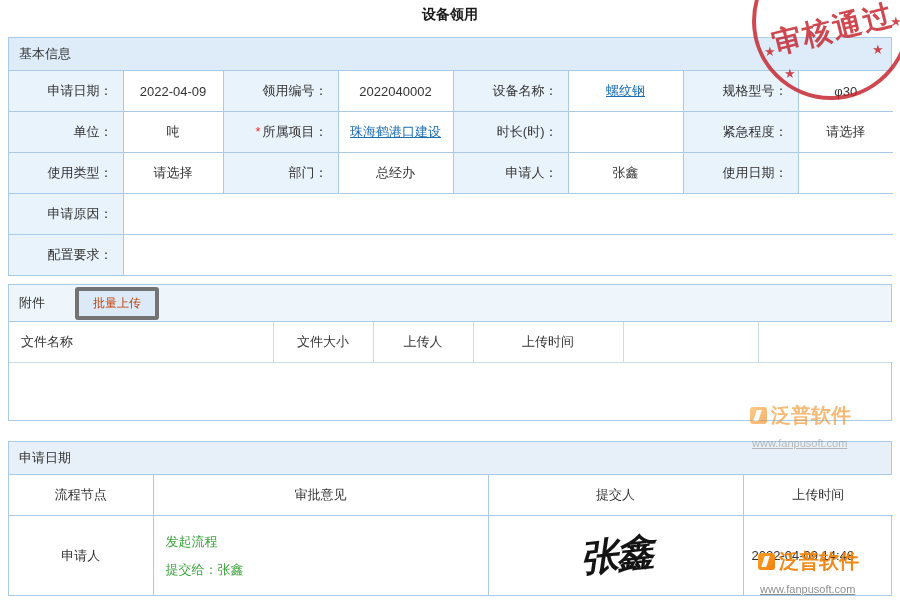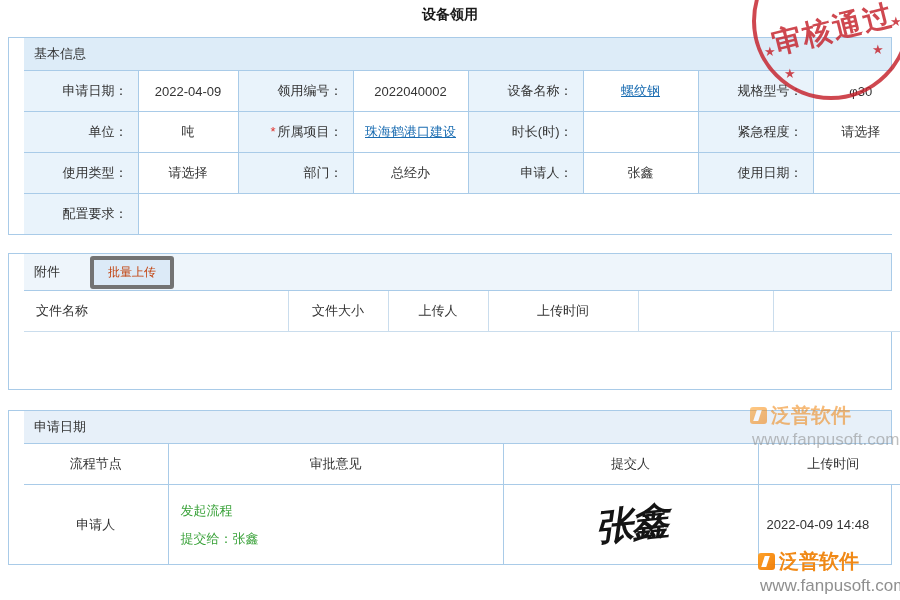--- a/index.html
+++ b/index.html
@@ -12,21 +12,21 @@
     --stamp:rgba(196,32,42,.82);
     --orange:#f0830a;
   }
   html,body{width:900px;height:600px;margin:0;padding:0;}
   body{
     position:relative;overflow:hidden;background:#fff;color:#333;
     font-family:"Liberation Sans","DejaVu Sans",sans-serif;
   }
   .page-title{margin:0;padding:6px 0 13px;text-align:center;font-size:14px;font-weight:bold;color:#1a1a1a;}
 
-  .box{margin:0 8px 18px;border:1px solid var(--bd);background:#fff;padding-left:15px;}
+  .box{margin:0 8px 8px;border:1px solid var(--bd);background:#fff;}
   .strip{height:32px;line-height:32px;padding-left:10px;background:var(--strip-bg);
          font-size:13px;color:#333;border-bottom:1px solid var(--bd);}
 
   table.grid{width:100%;border-collapse:collapse;table-layout:fixed;}
   .grid td,.grid th{border:0;border-left:1px solid var(--bd);border-bottom:1px solid var(--bd);
     font-size:13px;color:#333;height:40px;padding:0 8px;font-weight:normal;
     overflow:hidden;white-space:nowrap;}
   .grid td:first-child,.grid th:first-child{border-left:0;}
   .grid tr:last-child td{border-bottom:0;}
 
@@ -72,21 +72,21 @@
   
   .wm{position:absolute;z-index:8;pointer-events:none;}
   .wm-a{left:750px;top:402px;opacity:.55;}
   .wm-b{left:758px;top:548px;opacity:.95;}
   .wm-row{display:flex;align-items:center;gap:4px;}
   .wm-logo{width:17px;height:17px;background:linear-gradient(135deg,#ff9d1f,#f07a00);
     border-radius:3px;position:relative;display:inline-block;}
   .wm-logo::after{content:"";position:absolute;left:5px;top:3px;width:5px;height:11px;
     background:#fff;transform:skewX(-18deg);}
   .wm-name{color:var(--orange);font-weight:bold;font-size:20px;}
-  .wm-url{color:#8a8a8a;font-size:17px;margin-top:1px;padding-left:2px;}
+  .wm-url{color:#8a8a8a;font-size:11px;margin-top:8px;padding-left:2px;text-decoration:underline;}
 </style>
 </head>
 <body>
 
 <h1 class="page-title">设备领用</h1>
 
 <div class="stamp">
   <span class="stamp-text">审核通过</span>
   <span class="star s1"></span>
   <span class="star s2"></span>
@@ -130,20 +130,24 @@
     </tr>
     <tr>
       <td class="lbl">使用类型：</td>
       <td class="val">请选择</td>
       <td class="lbl">部门：</td>
       <td class="val">总经办</td>
       <td class="lbl">申请人：</td>
       <td class="val">张鑫</td>
       <td class="lbl">使用日期：</td>
       <td class="val"></td>
+    </tr>
+    <tr>
+      <td class="lbl">申请原因：</td>
+      <td class="val" colspan="7"></td>
     </tr>
     <tr>
       <td class="lbl">配置要求：</td>
       <td class="val" colspan="7"></td>
     </tr>
   </tbody>
     </table>
 </section>
 
 <section class="box attach-box">

